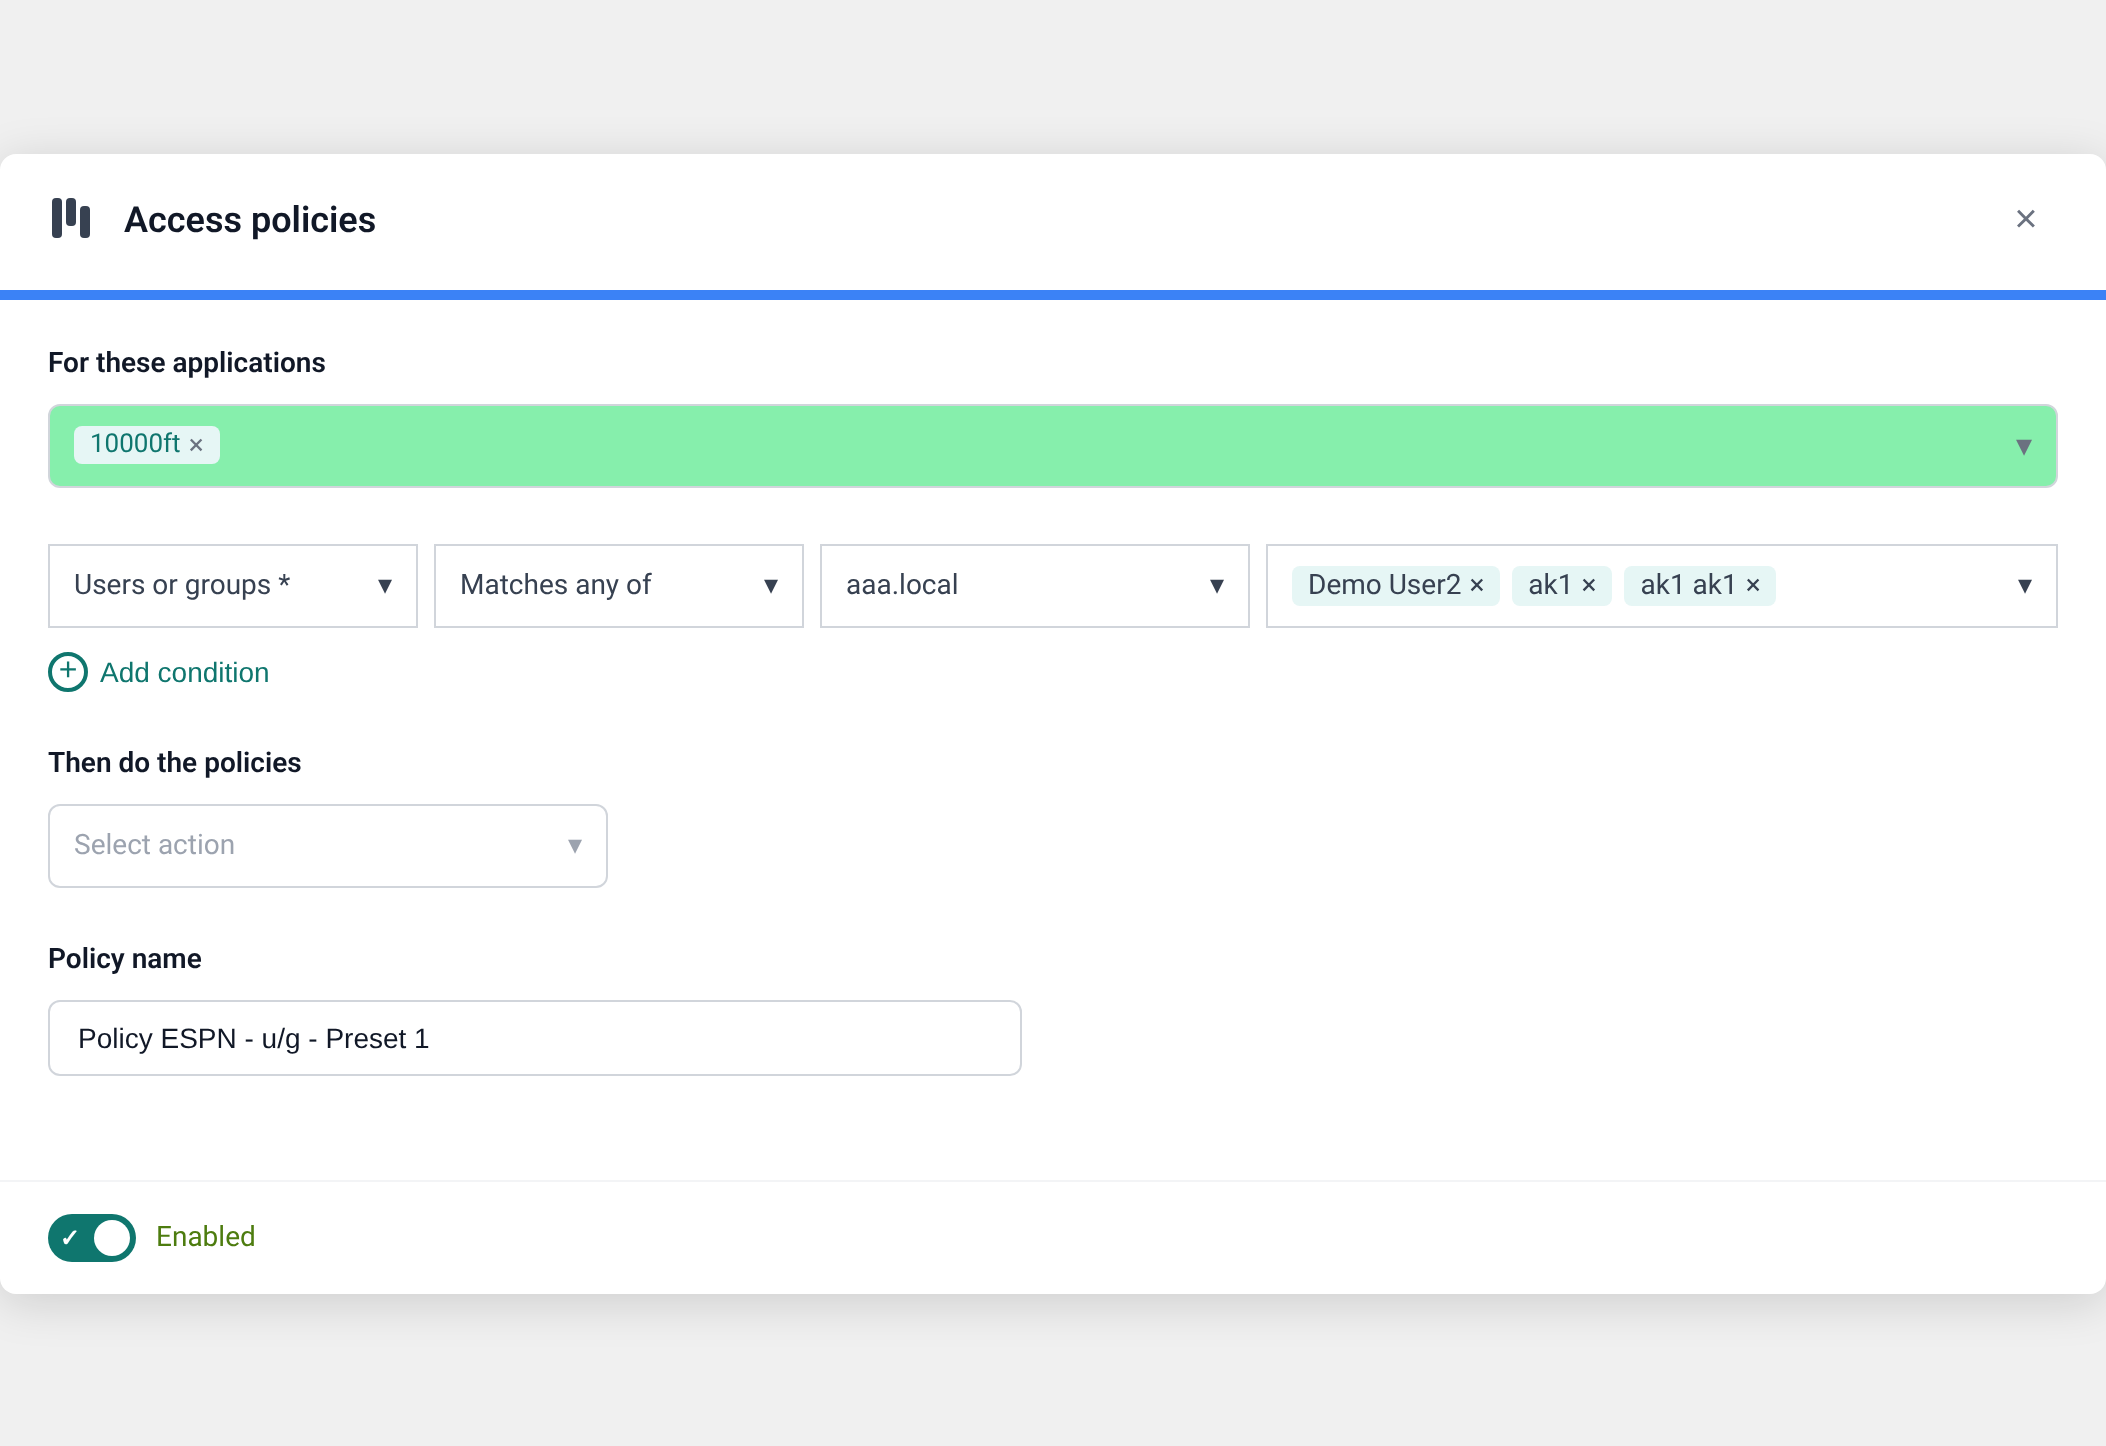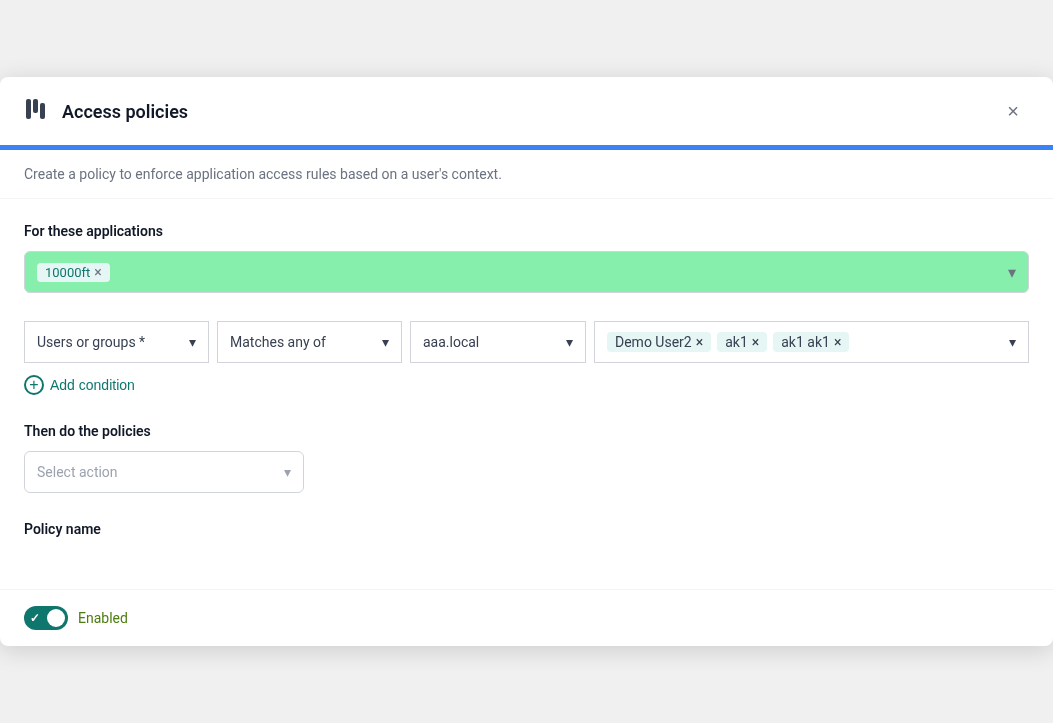--- a/index.html
+++ b/index.html
@@ -131,21 +131,21 @@
       font-size: 14px;
       color: #374151;
     }
     .dropdown-users {
       width: 185px;
     }
     .dropdown-matches {
       width: 185px;
     }
     .dropdown-domain {
-      width: 176px;
+      width: 215px;
     }
     .dropdown-values {
       flex: 1;
       min-width: 300px;
     }
     .values-left {
       display: flex;
       align-items: center;
       gap: 6px;
       flex-wrap: wrap;
@@ -257,21 +257,20 @@
           <rect x="2" y="4" width="5" height="20" rx="2" fill="#374151"></rect>
           <rect x="9" y="4" width="5" height="14" rx="2" fill="#374151"></rect>
           <rect x="16" y="8" width="5" height="16" rx="2" fill="#374151"></rect>
         </svg>
       </span>
       <span class="modal-title">Access policies</span>
     </div>
     <button class="close-btn">×</button>
   </div>
 
-  <div class="modal-subtitle">Create a policy to enforce application access rules based on a user's context.</div>
 
   <div class="modal-body">
 
     <div class="section">
       <div class="section-label">For these applications</div>
       <div class="app-select">
         <div class="app-select-left">
           <div class="tag">
             <span>10000ft</span>
             <span class="tag-remove">×</span>
@@ -327,20 +326,21 @@
     <div class="section action-section">
       <div class="section-label">Then do the policies</div>
       <div class="action-dropdown">
         <span>Select action</span>
         <span class="chevron-down">▾</span>
       </div>
     </div>
 
     <div class="section policy-name-section">
       <div class="section-label">Policy name</div>
+      <input class="policy-name-input" type="text" value="Policy ESPN - u/g - Preset 1" style="">
     </div>
 
   </div>
 
   <div class="toggle-section">
     <label class="toggle">
 
       <div class="toggle-slider">
         <span class="toggle-check">✓</span>
       </div>

